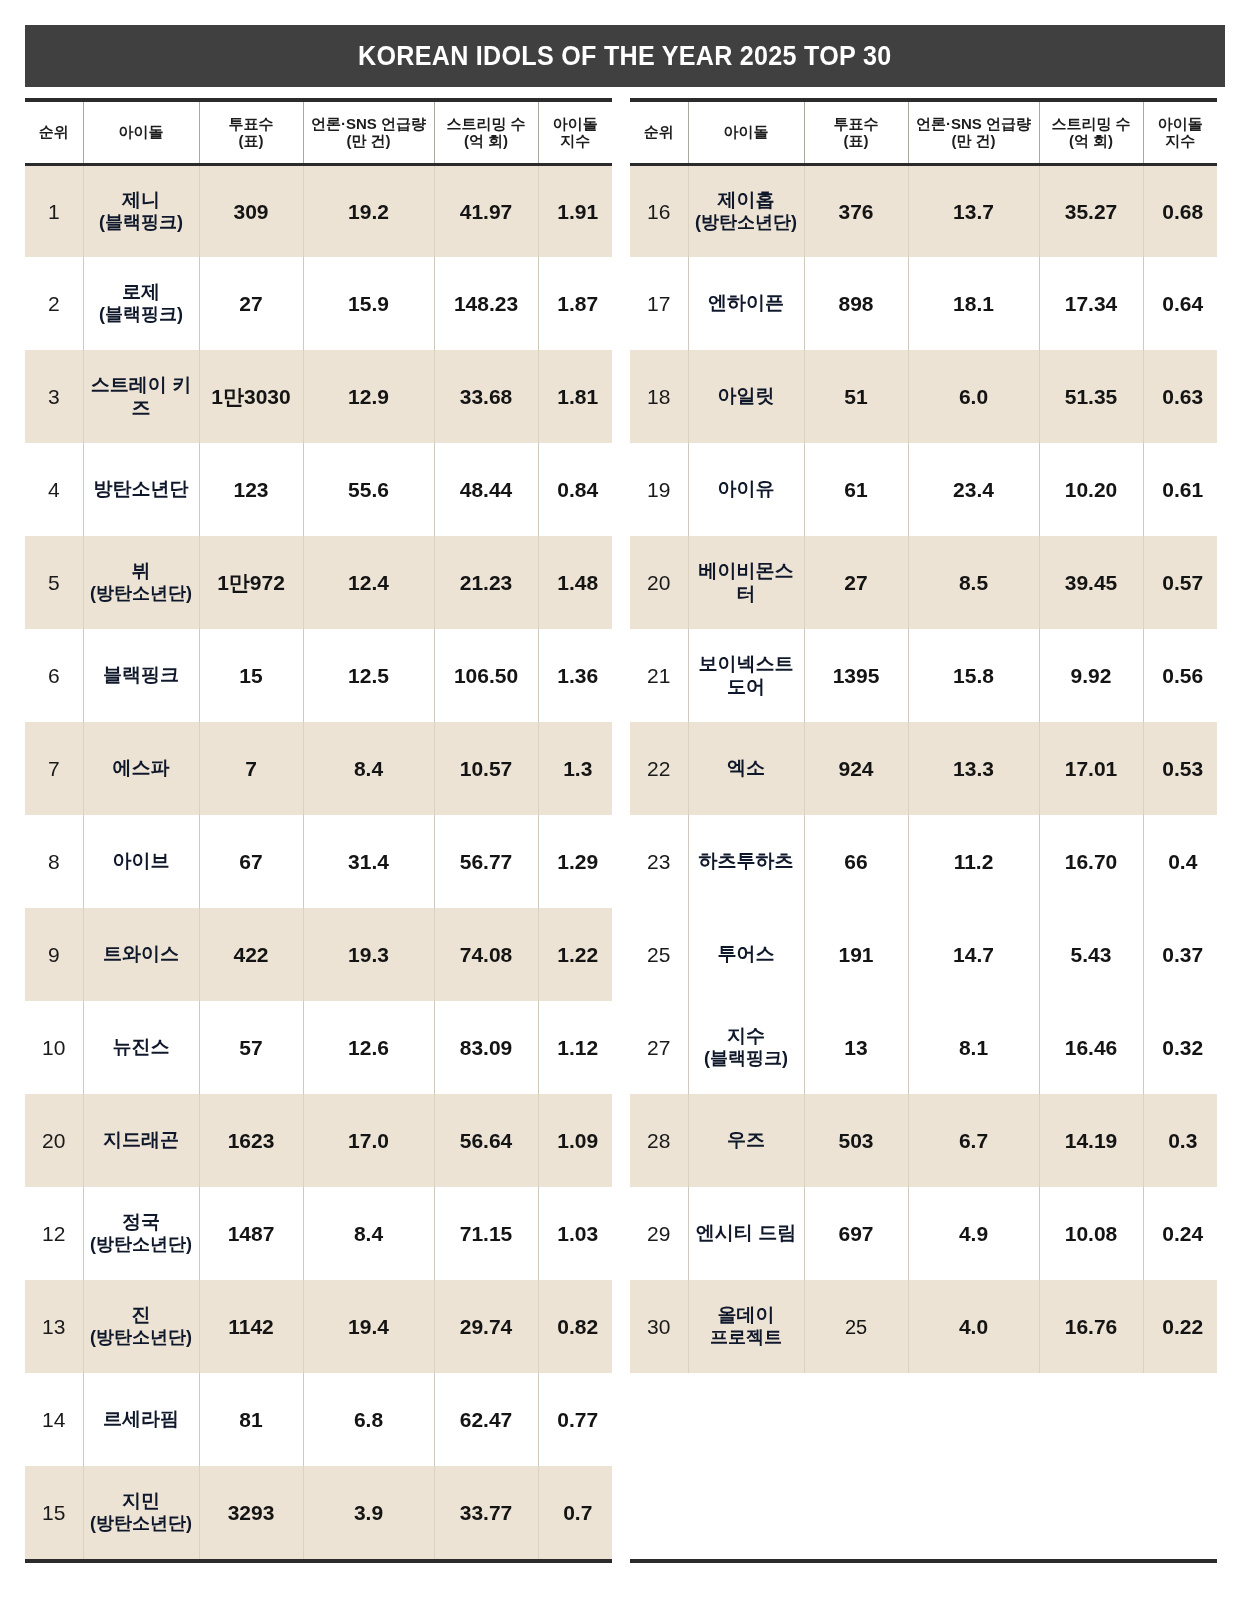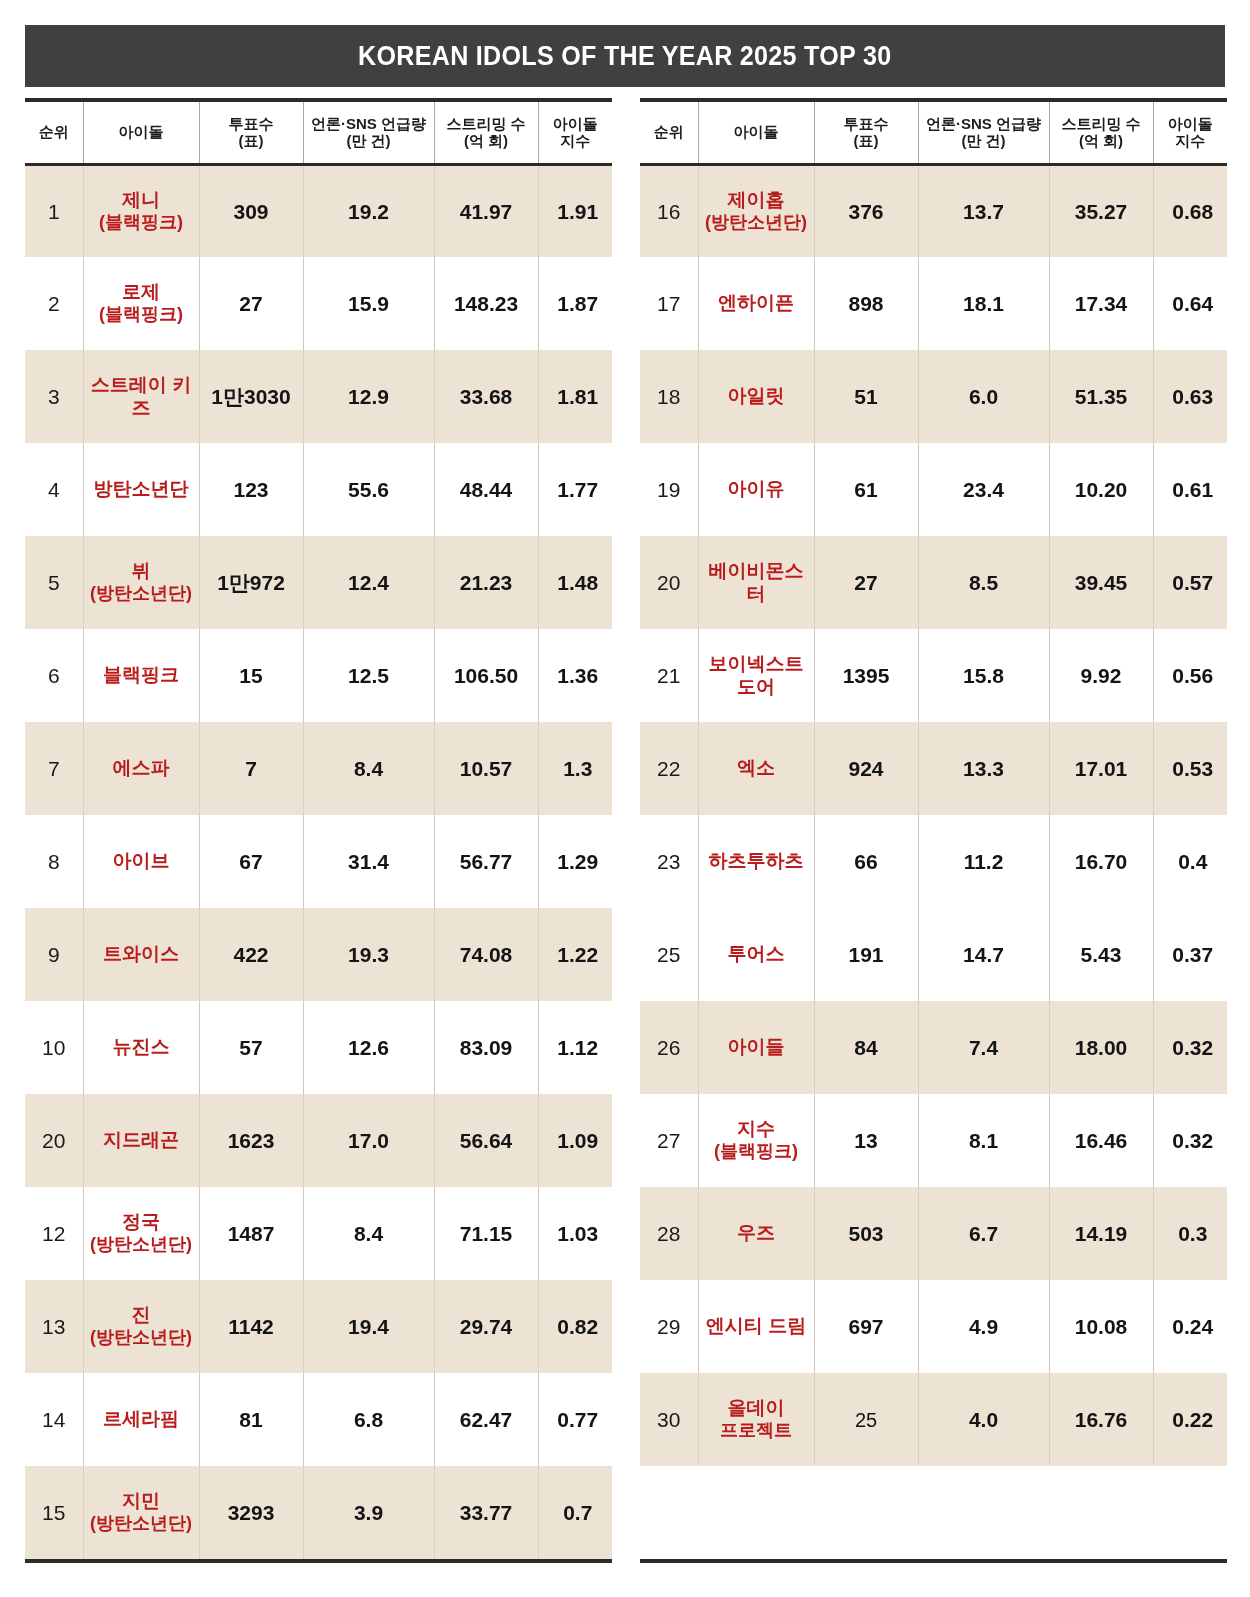--- a/index.html
+++ b/index.html
@@ -35,21 +35,21 @@
     font-size: 27px;
     font-weight: bold;
     letter-spacing: 0.3px;
     transform: scaleX(0.93);
     white-space: nowrap;
   }
 
   
   .tables {
     display: flex;
-    gap: 28px;
+    gap: 18px;
     width: 1200px;
   }
 
   .tbl-wrap {
     width: 587px;
     border-top: 4px solid #2b2b2b;
     border-bottom: 4px solid #2b2b2b;
   }
 
   table.rank-table {
@@ -91,21 +91,21 @@
     color: #17171a;
     line-height: 1.2;
     padding: 2px 1px;
   }
   tbody td:last-child { border-right: none; padding-left: 6px; }
 
   tbody tr.shade td { background: #ece3d5; border-right-color: #dcd2c2; }
   tbody tr.plain td { background: #ffffff; }
 
   td.cell-rank  { font-size: 21px; font-weight: normal; color: #1a1a1a; }
-  td.cell-idol  { font-size: 19px; font-weight: bold; color: #b91c1c; }
+  td.cell-idol  { font-size: 19px; font-weight: bold; color: #0f172a; }
   td.cell-num   { font-size: 21px; font-weight: bold; color: #141414; }
   td.cell-num.light { font-weight: normal; font-size: 20px; }
 
   .idol-main { display: block; font-weight: bold; }
   .idol-grp  { display: block; font-weight: bold; font-size: 18px; }
 </style>
 </head>
 <body>
 
 <div class="page">
@@ -182,21 +182,21 @@
               <td class="cell-num">1.81</td>
             </tr>
             <tr class="plain">
               <td class="cell-rank">4</td>
               <td class="cell-idol">
                 <span class="idol-main">방탄소년단</span>
               </td>
               <td class="cell-num">123</td>
               <td class="cell-num">55.6</td>
               <td class="cell-num">48.44</td>
-              <td class="cell-num">1.77</td>
+              <td class="cell-num">0.84</td>
             </tr>
             <tr class="shade">
               <td class="cell-rank">5</td>
               <td class="cell-idol">
                 <span class="idol-main">뷔</span>
                 <span class="idol-grp">(방탄소년단)</span>
               </td>
               <td class="cell-num">1만972</td>
               <td class="cell-num">12.4</td>
               <td class="cell-num">21.23</td>
@@ -426,30 +426,20 @@
             <tr class="plain">
               <td class="cell-rank">25</td>
               <td class="cell-idol">
                 <span class="idol-main">투어스</span>
               </td>
               <td class="cell-num">191</td>
               <td class="cell-num">14.7</td>
               <td class="cell-num">5.43</td>
               <td class="cell-num">0.37</td>
             </tr>
-            <tr class="shade">
-              <td class="cell-rank">26</td>
-              <td class="cell-idol">
-                <span class="idol-main">아이들</span>
-              </td>
-              <td class="cell-num">84</td>
-              <td class="cell-num">7.4</td>
-              <td class="cell-num">18.00</td>
-              <td class="cell-num">0.32</td>
-            </tr>
             <tr class="plain">
               <td class="cell-rank">27</td>
               <td class="cell-idol">
                 <span class="idol-main">지수</span>
                 <span class="idol-grp">(블랙핑크)</span>
               </td>
               <td class="cell-num">13</td>
               <td class="cell-num">8.1</td>
               <td class="cell-num">16.46</td>
               <td class="cell-num">0.32</td>

